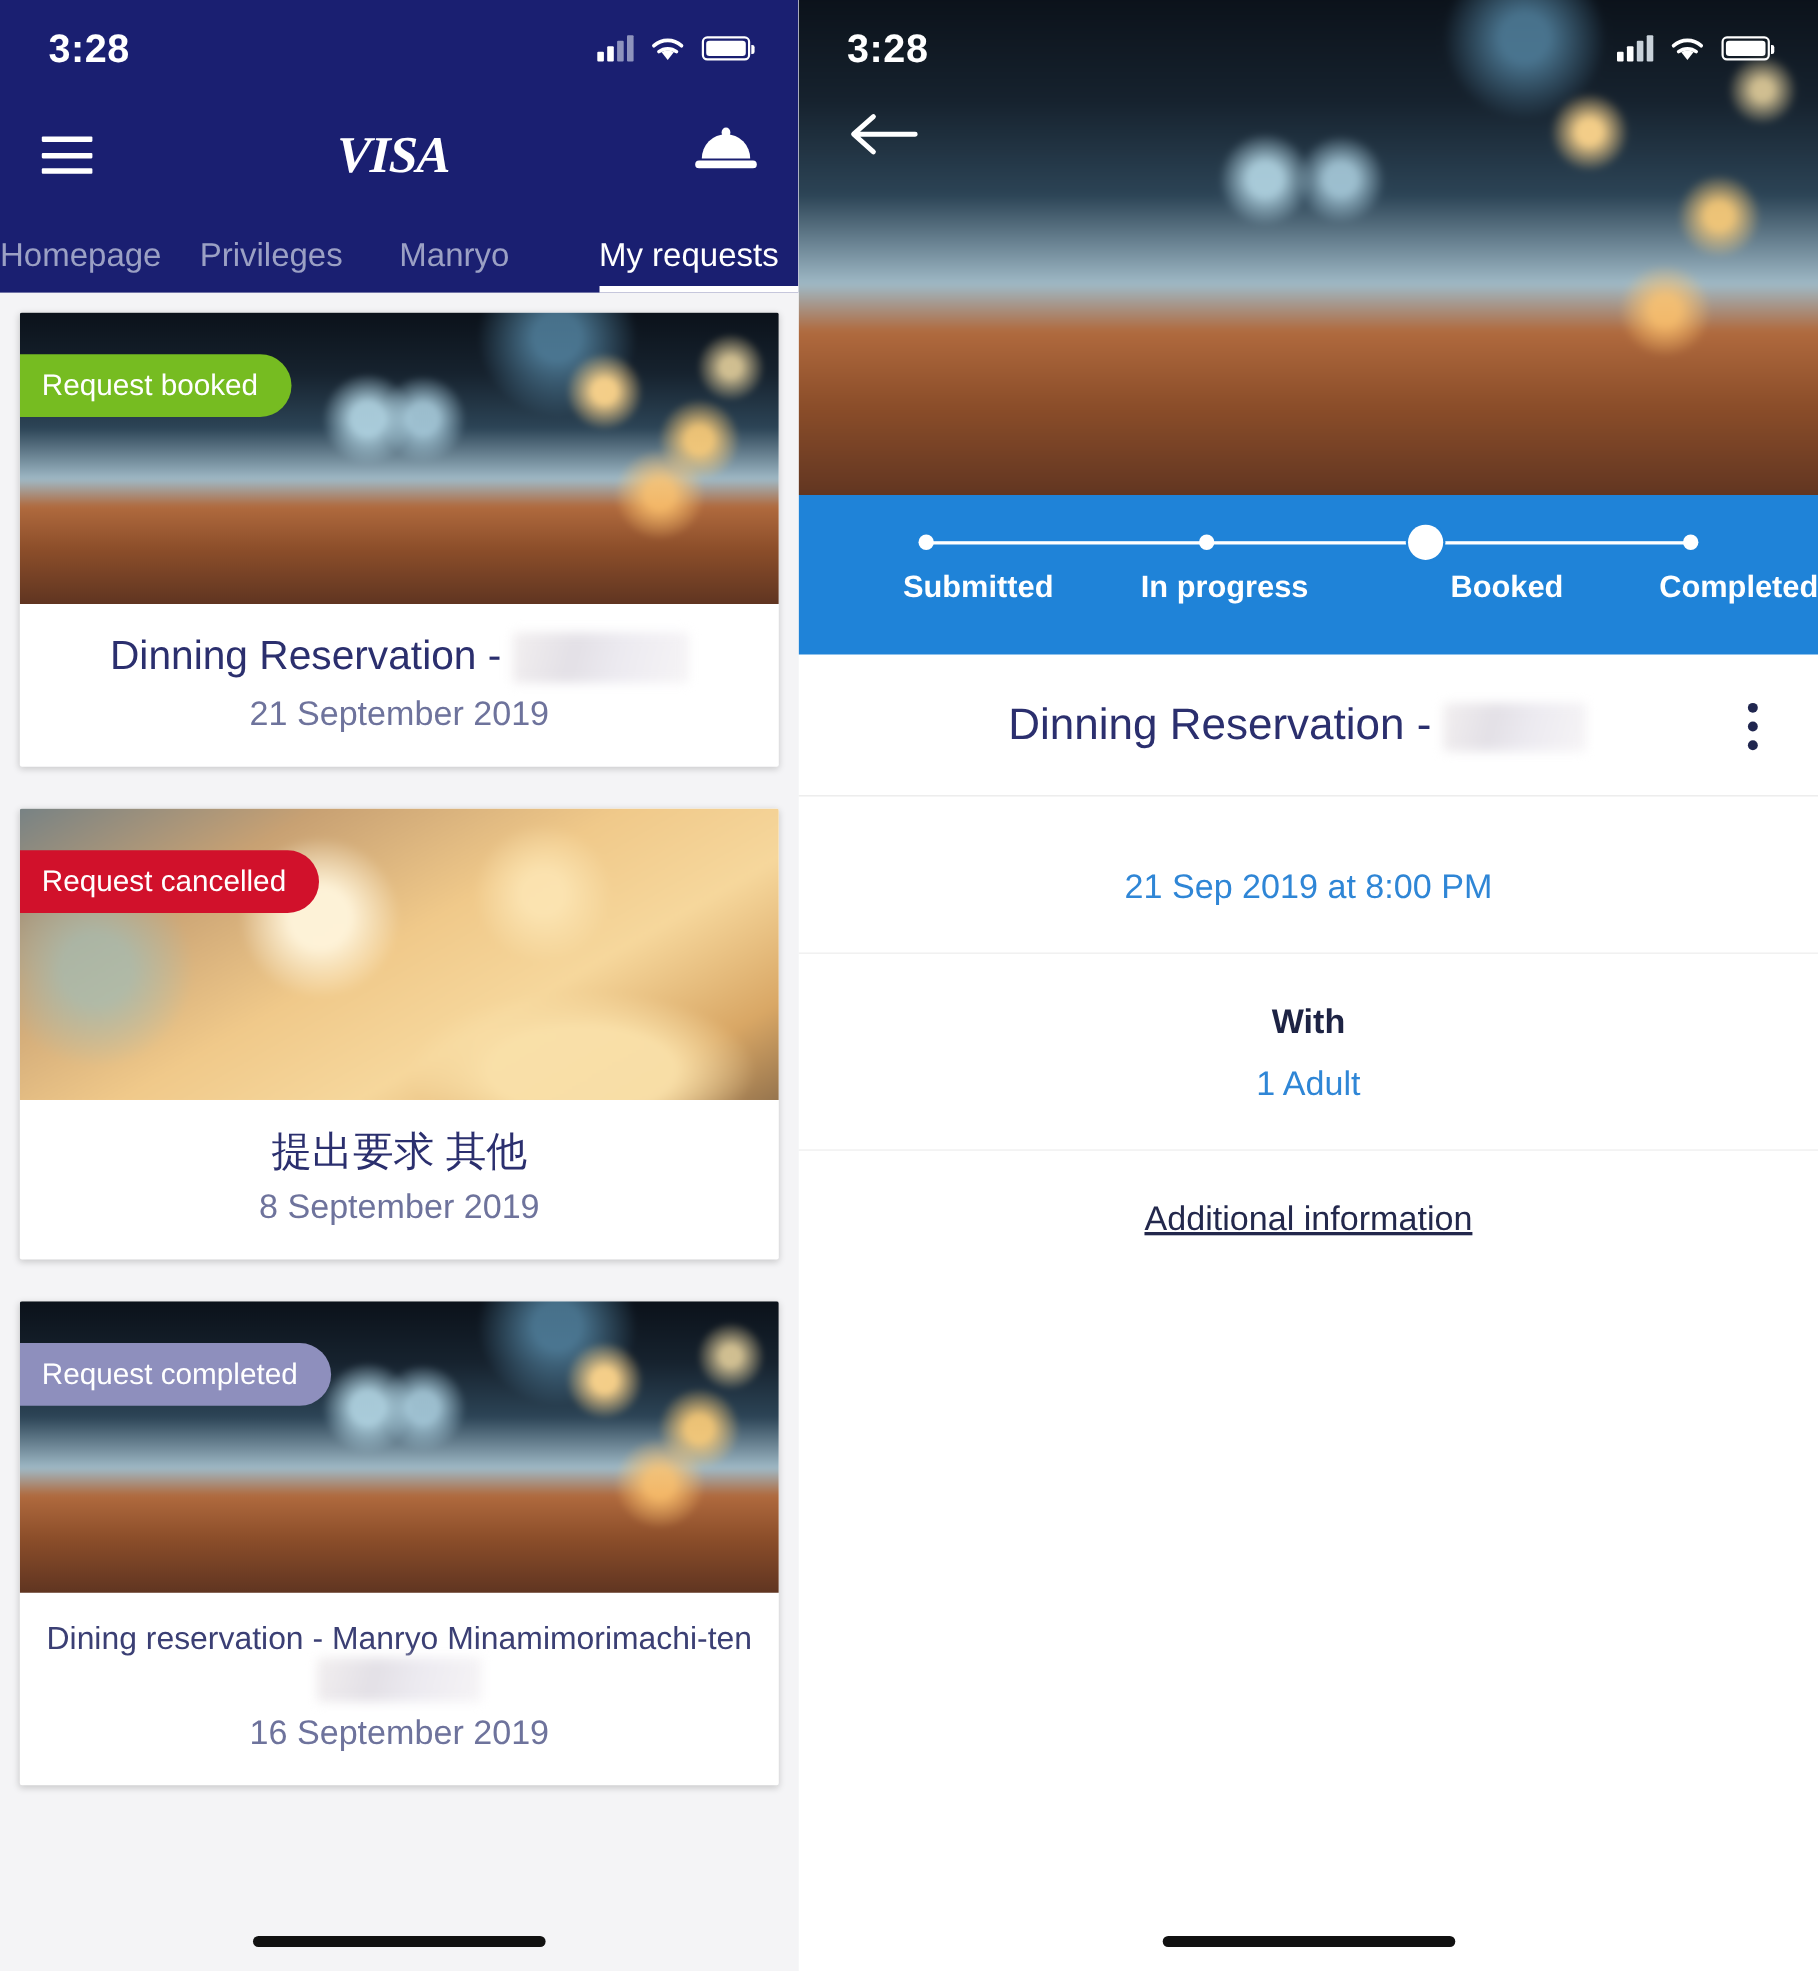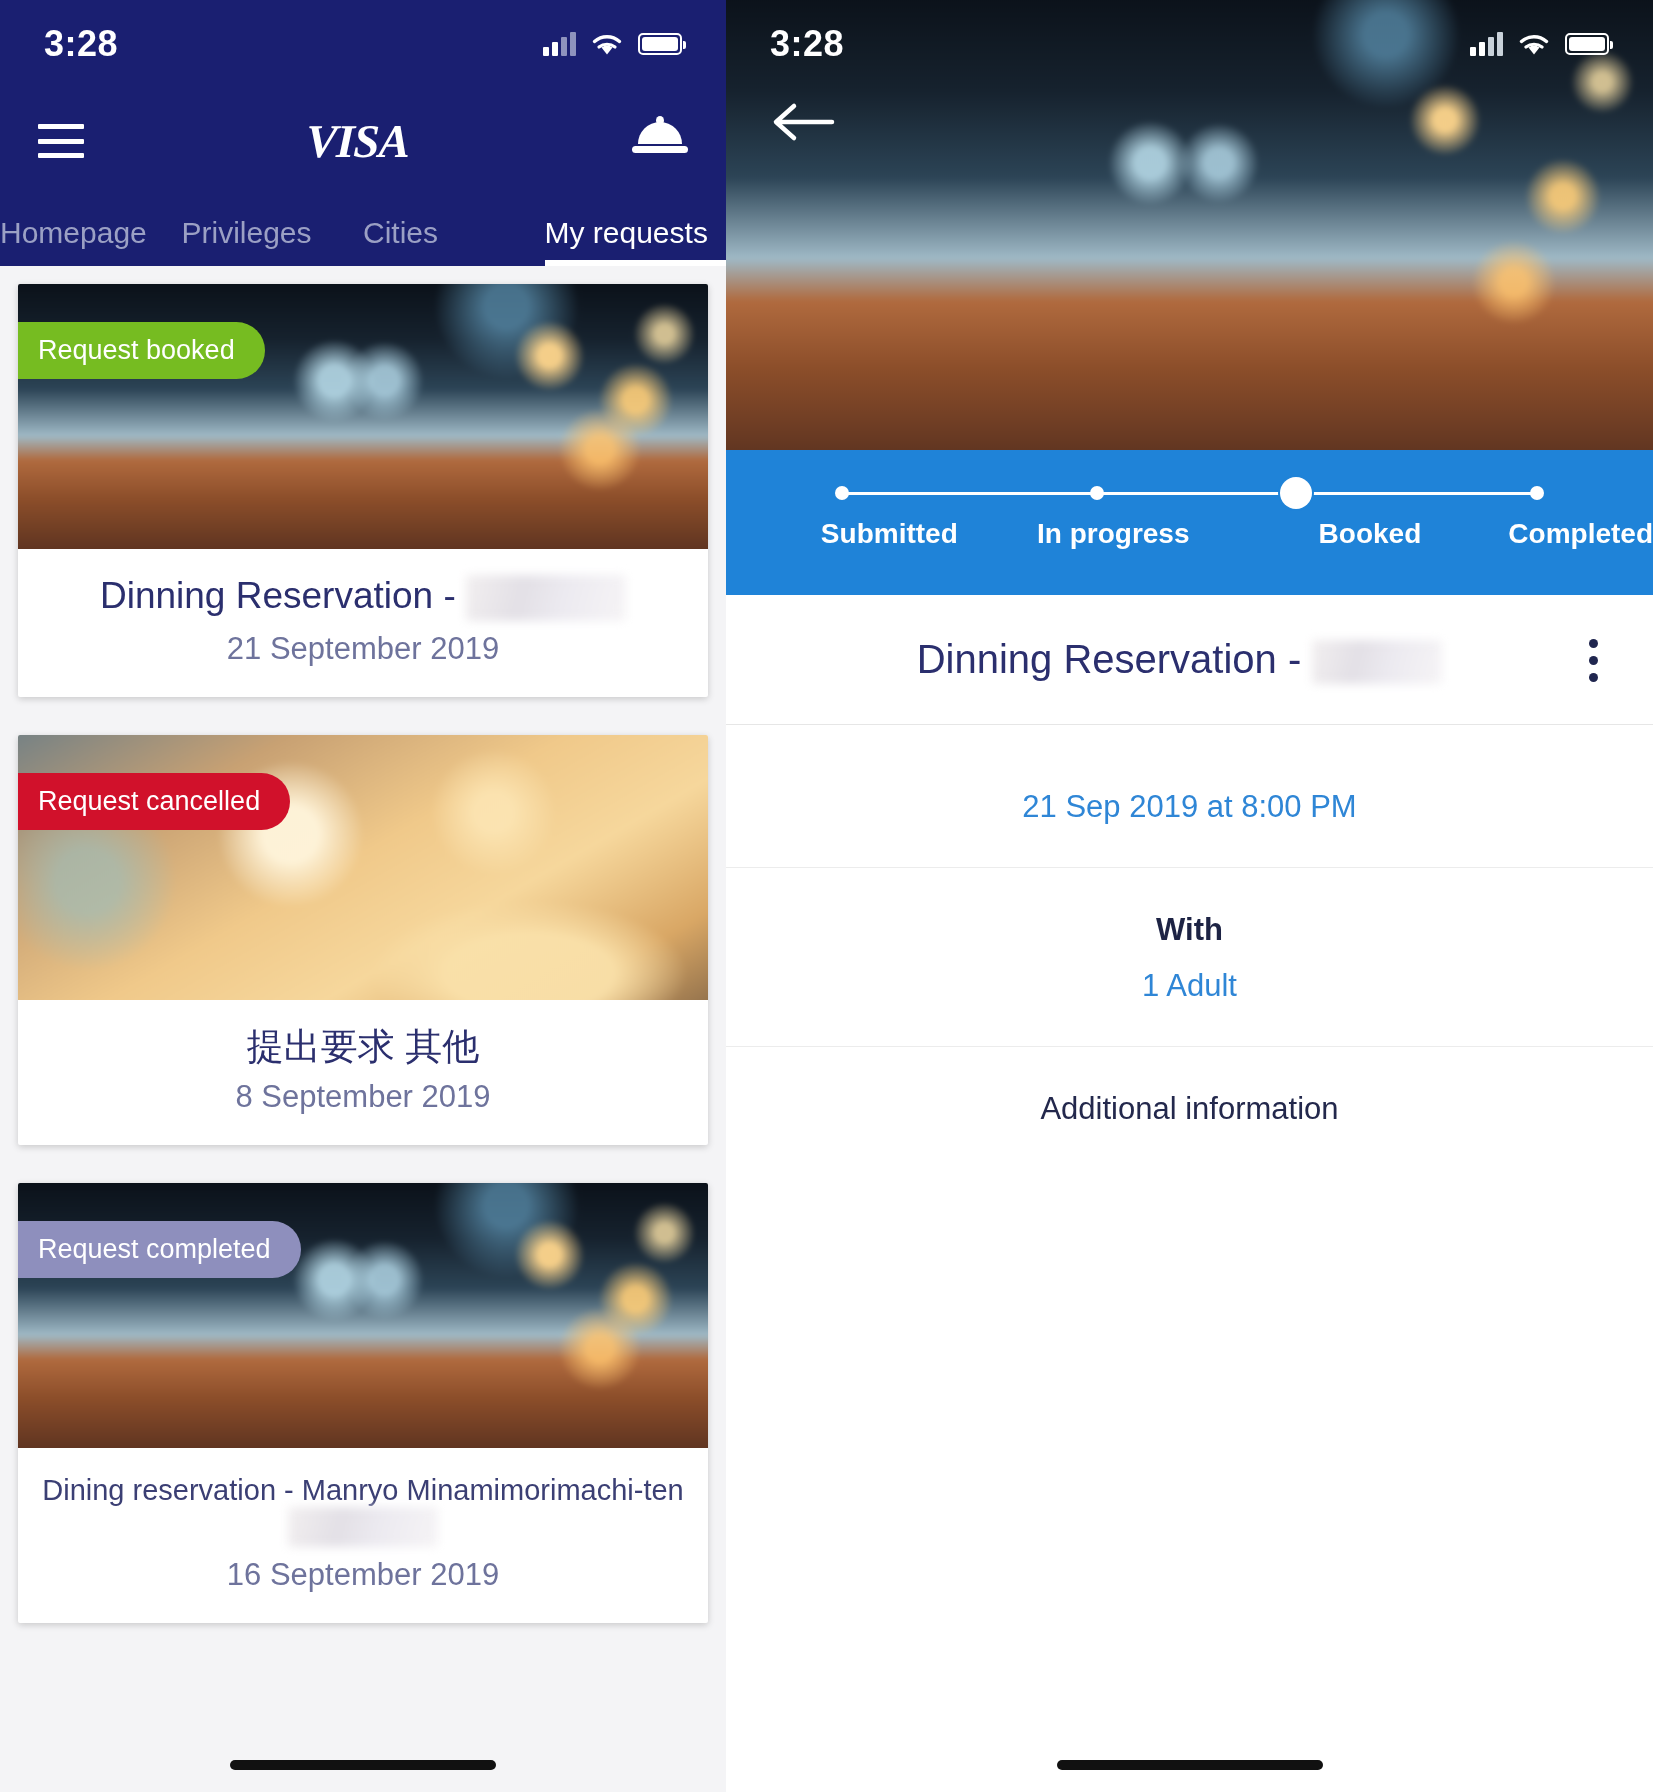--- a/index.html
+++ b/index.html
@@ -108,21 +108,21 @@
   .step-labels span{text-align:right;font-weight:bold;}
 
   .r-titlerow{display:flex;align-items:center;justify-content:space-between;padding:42px 40px 40px 0;border-bottom:1px solid #e6e6e6;}
   .r-title{flex:1;text-align:center;font-size:40px;color:#2b2f6e;padding-left:60px;}
   .kebab{width:40px;display:flex;flex-direction:column;align-items:center;gap:8px;cursor:pointer;}
   .kebab i{width:9px;height:9px;border-radius:50%;background:#20264f;display:block;}
 
   .infoblock{padding:44px 20px 42px 20px;text-align:center;border-bottom:1px solid #ececec;}
   .info-label{font-size:31px;color:#1d2344;font-weight:600;}
   .info-value{font-size:31px;color:#2f86d6;margin-top:20px;}
-  .info-label.plain{font-weight:400;color:#23284c;}
+  .info-label.plain{font-weight:400;color:#23284c;text-decoration:underline;}
   .noborder{border-bottom:none;}
 </style>
 </head>
 <body>
 
 <div class="screen">
 
   <div class="left">
 
     <div class="vheader">
@@ -157,21 +157,21 @@
         <div class="bell-icon">
           <div class="knob"></div>
             <div class="dome"></div>
             <div class="base"></div>
         </div>
       </div>
 
       <div class="tabs">
         <div class="tab">Homepage</div>
         <div class="tab">Privileges</div>
-        <div class="tab">Cities</div>
+        <div class="tab">Manryo</div>
         <div class="tab active">My requests</div>
       </div>
     </div>
 
     <div class="cardlist">
 
       <div class="card">
         <div class="card-photo">
           <div class="photo-dining"></div>
           <div class="badge green">Request booked</div>

